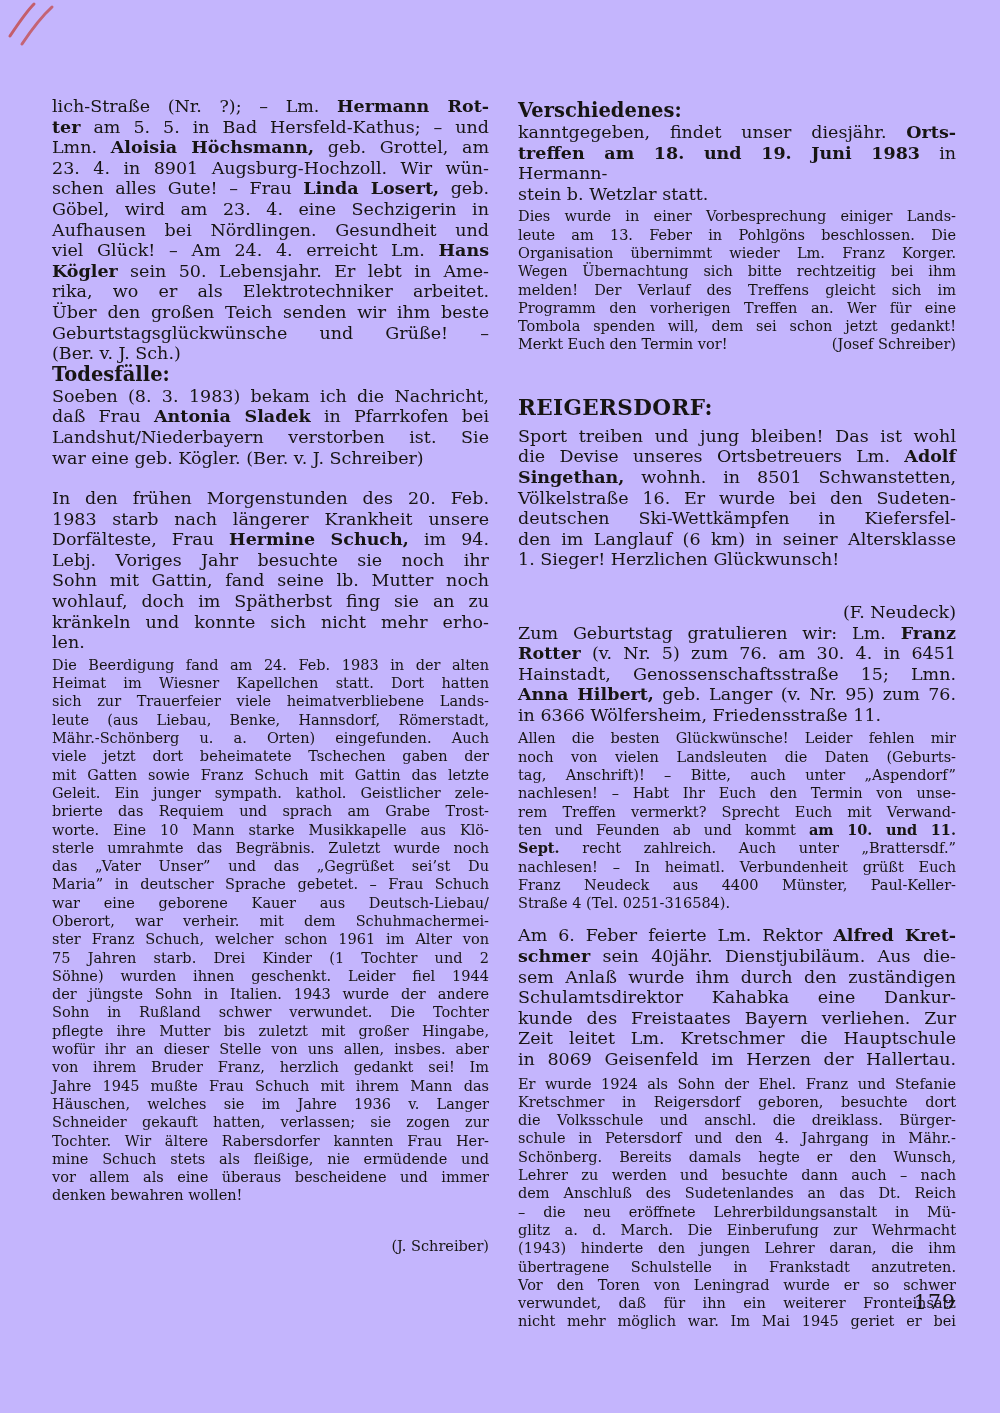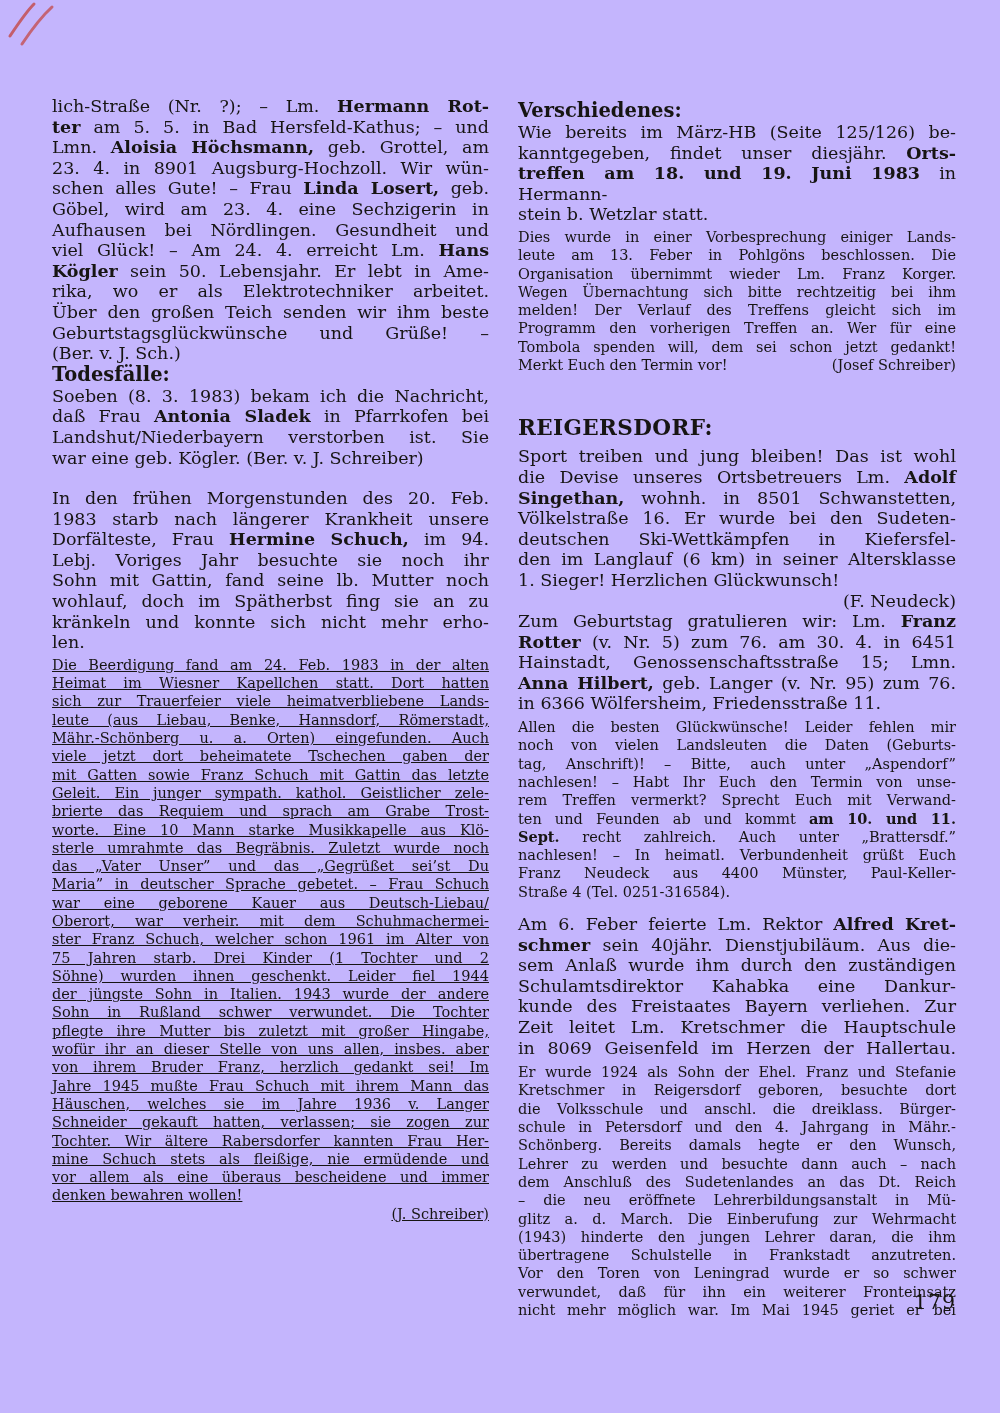--- a/index.html
+++ b/index.html
@@ -19,21 +19,21 @@
   .col{position:absolute;}
   #col-left{left:52px;top:96px;width:437px;}
   #col-right{left:518px;top:100px;width:438px;}
   .block{margin:0;}
   .para{font-size:17.5px;line-height:20.6px;}
   .petit{font-size:14.5px;line-height:18.3px;}
   .h{font-size:19.5px;line-height:22px;font-weight:bold;}
   .hl{font-size:21.5px;line-height:27px;font-weight:bold;letter-spacing:0.4px;}
   .line{text-align:justify;text-align-last:justify;}
   .line.l{text-align:left;text-align-last:left;}
-  .line.r{text-align:right;text-align-last:right;}
+  .line.r{text-align:right;text-align-last:right;margin-top:32px;}
   .line.sp{display:flex;justify-content:space-between;text-align:left;text-align-last:left;}
   .b{font-weight:bold;}
   .pageno{
     position:absolute;left:518px;top:1290px;width:438px;
     text-align:right;font-size:20.5px;letter-spacing:1px;
   }
   .penmark{position:absolute;left:6px;top:0;}
 </style>
 </head>
 <body>
@@ -71,21 +71,21 @@
       <div class="block para" style="margin-top: 20px;">
         <div class="line j"><span>In den frühen Morgenstunden des 20. Feb.</span></div>
         <div class="line j"><span>1983 starb nach längerer Krankheit unsere</span></div>
         <div class="line j"><span>Dorfälteste, Frau </span><span class="b">Hermine Schuch,</span><span> im 94.</span></div>
         <div class="line j"><span>Lebj. Voriges Jahr besuchte sie noch ihr</span></div>
         <div class="line j"><span>Sohn mit Gattin, fand seine lb. Mutter noch</span></div>
         <div class="line j"><span>wohlauf, doch im Spätherbst fing sie an zu</span></div>
         <div class="line j"><span>kränkeln und konnte sich nicht mehr erho-</span></div>
         <div class="line l"><span>len.</span></div>
       </div>
-      <div class="block petit" style="margin-top: 3px; text-decoration: underline;">
+      <div class="block petit" style="margin-top: 3px;">
         <div class="line j"><span>Die Beerdigung fand am 24. Feb. 1983 in der alten</span></div>
         <div class="line j"><span>Heimat im Wiesner Kapellchen statt. Dort hatten</span></div>
         <div class="line j"><span>sich zur Trauerfeier viele heimatverbliebene Lands-</span></div>
         <div class="line j"><span>leute (aus Liebau, Benke, Hannsdorf, Römerstadt,</span></div>
         <div class="line j"><span>Mähr.-Schönberg u. a. Orten) eingefunden. Auch</span></div>
         <div class="line j"><span>viele jetzt dort beheimatete Tschechen gaben der</span></div>
         <div class="line j"><span>mit Gatten sowie Franz Schuch mit Gattin das letzte</span></div>
         <div class="line j"><span>Geleit. Ein junger sympath. kathol. Geistlicher zele-</span></div>
         <div class="line j"><span>brierte das Requiem und sprach am Grabe Trost-</span></div>
         <div class="line j"><span>worte. Eine 10 Mann starke Musikkapelle aus Klö-</span></div>
@@ -110,21 +110,20 @@
         <div class="line j"><span>vor allem als eine überaus bescheidene und immer</span></div>
         <div class="line l"><span>denken bewahren wollen!</span></div>
         <div class="line r"><span>(J. Schreiber)</span></div>
       </div>
     </div>
   <div class="col" id="col-right">
       <div class="block h">
         <div class="line l"><span class="b">Verschiedenes:</span></div>
       </div>
       <div class="block para">
-        <div class="line j"><span>Wie bereits im März-HB (Seite 125/126) be-</span></div>
         <div class="line j"><span>kanntgegeben, findet unser diesjähr. </span><span class="b">Orts-</span></div>
         <div class="line j"><span class="b">treffen am 18. und 19. Juni 1983</span><span> in Hermann-</span></div>
         <div class="line l"><span>stein b. Wetzlar statt.</span></div>
       </div>
       <div class="block petit" style="margin-top: 3px;">
         <div class="line j"><span>Dies wurde in einer Vorbesprechung einiger Lands-</span></div>
         <div class="line j"><span>leute am 13. Feber in Pohlgöns beschlossen. Die</span></div>
         <div class="line j"><span>Organisation übernimmt wieder Lm. Franz Korger.</span></div>
         <div class="line j"><span>Wegen Übernachtung sich bitte rechtzeitig bei ihm</span></div>
         <div class="line j"><span>melden! Der Verlauf des Treffens gleicht sich im</span></div>

